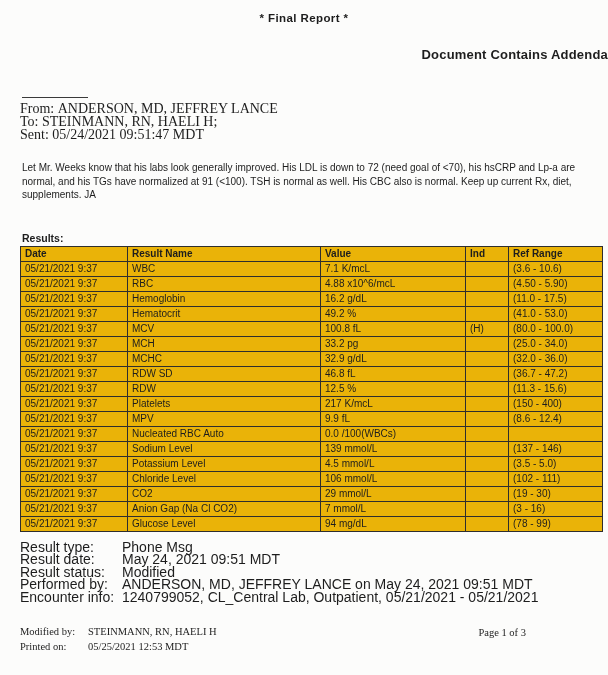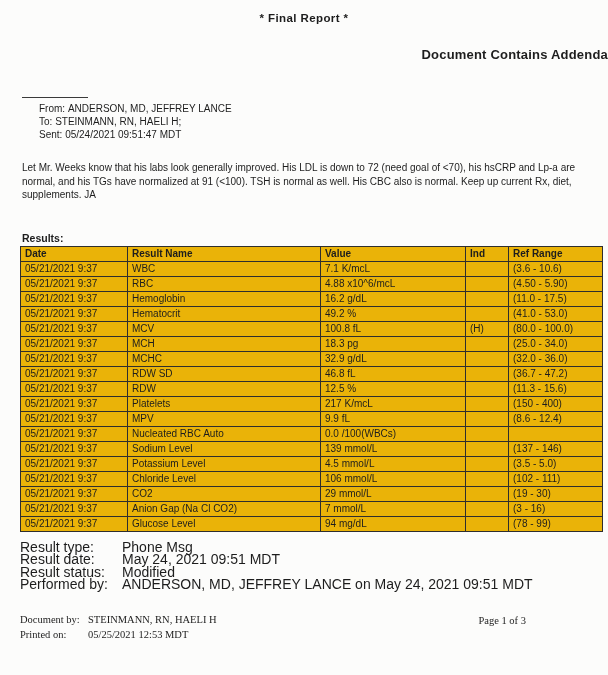--- a/index.html
+++ b/index.html
@@ -26,21 +26,21 @@
     font-weight: bold;
     font-size: 13px;
     letter-spacing: 0.2px;
   }
 
   .divider {
     width: 66px;
     border-top: 1.3px solid #3a3a3a;
     margin: 35px 0 4px 22px;
   }
-  .msg-header { margin-left: 39px; font-size: 10px; line-height: 13px; }
+  .msg-header { margin-left: 20px; font-size: 14px; line-height: 13px; font-family: Liberation Serif, serif; }
   .msg-header .line { white-space: nowrap; }
 
   .message {
     margin: 20px 16px 0 22px;
     width: 572px;
     font-size: 10px;
     line-height: 13.5px;
   }
 
   .results-label {
@@ -165,21 +165,21 @@
         <tr>
           <td>05/21/2021 9:37</td>
           <td>MCV</td>
           <td>100.8 fL</td>
           <td>(H)</td>
           <td>(80.0 - 100.0)</td>
         </tr>
         <tr>
           <td>05/21/2021 9:37</td>
           <td>MCH</td>
-          <td>18.3 pg</td>
+          <td>33.2 pg</td>
           <td></td>
           <td>(25.0 - 34.0)</td>
         </tr>
         <tr>
           <td>05/21/2021 9:37</td>
           <td>MCHC</td>
           <td>32.9 g/dL</td>
           <td></td>
           <td>(32.0 - 36.0)</td>
         </tr>
@@ -261,25 +261,26 @@
           <td>(78 - 99)</td>
         </tr>
       </tbody>
   </table>
 
   <div class="meta">
       <div class="meta-row"><span class="meta-label">Result type:</span><span>Phone Msg</span></div>
       <div class="meta-row"><span class="meta-label">Result date:</span><span>May 24, 2021 09:51 MDT</span></div>
       <div class="meta-row"><span class="meta-label">Result status:</span><span>Modified</span></div>
       <div class="meta-row"><span class="meta-label">Performed by:</span><span>ANDERSON, MD, JEFFREY LANCE on May 24, 2021 09:51 MDT</span></div>
+      <div class="meta-row"><span class="meta-label">Encounter info:</span><span>1240799052, CL_Central Lab, Outpatient, 05/21/2021 - 05/21/2021</span></div>
     </div>
 
   <div class="printed">
     <div class="printed-grid">
-      <span>Document by:</span>
+      <span>Modified by:</span>
       <span>STEINMANN, RN, HAELI H</span>
       <span>Printed on:</span>
       <span>05/25/2021 12:53 MDT</span>
     </div>
     <div class="page-num">Page 1  of 3</div>
   </div>
 
 </div>
 
 </body></html>

